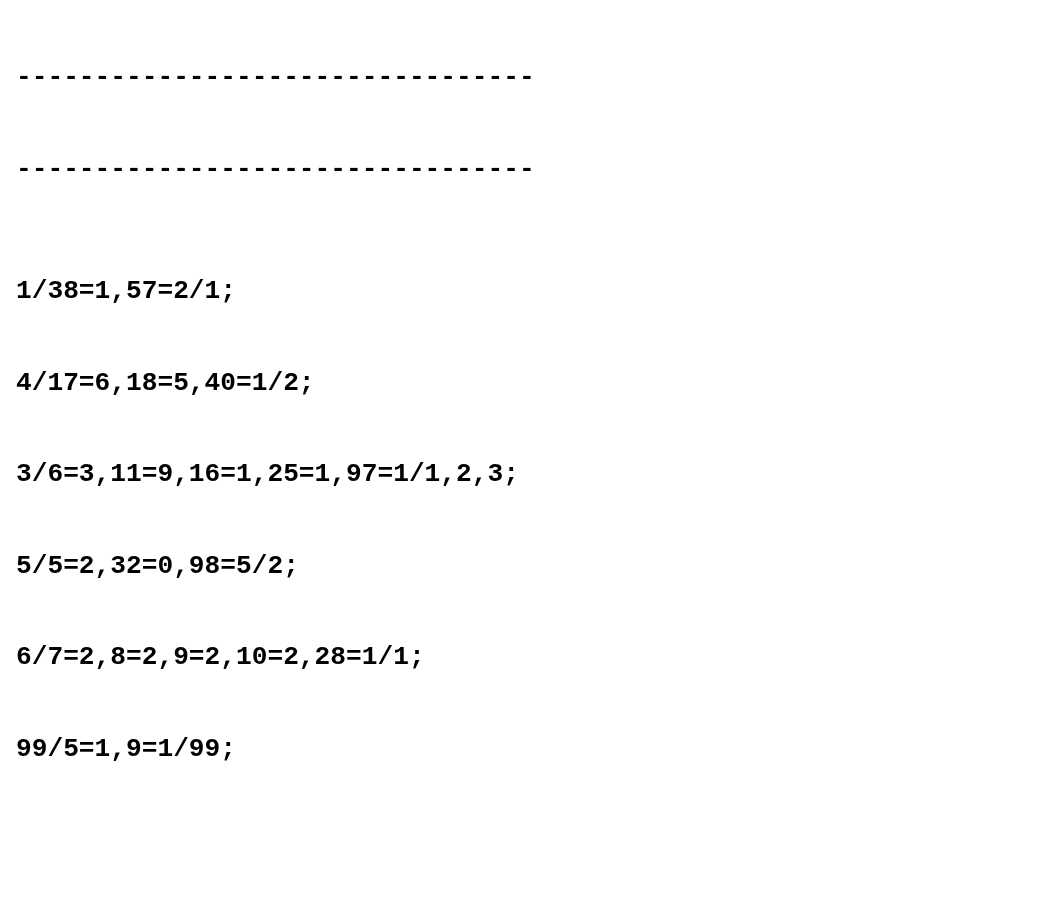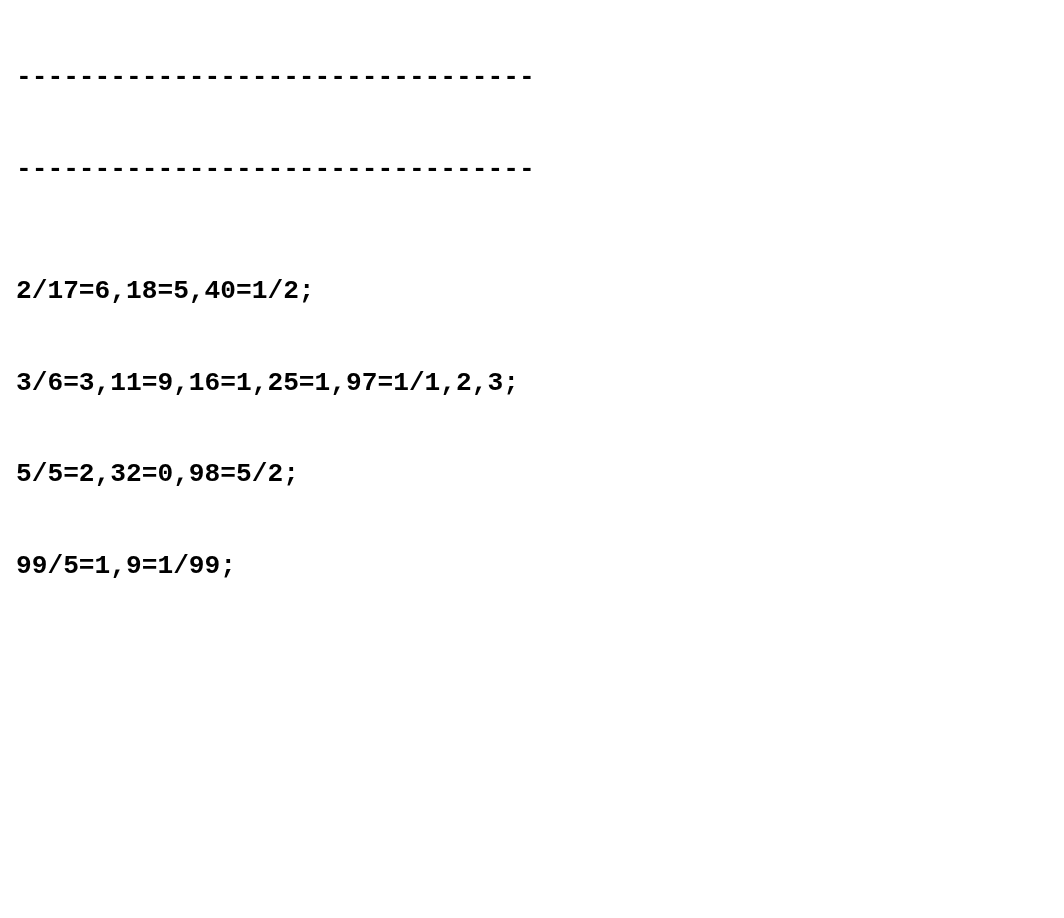--- a/index.html
+++ b/index.html
@@ -32,23 +32,25 @@
   }
 </style>
 </head>
 <body>
 
 <div class="screen">
   <div class="textdoc">
     <div class="line">---------------------------------</div>
     <div class="line">---------------------------------</div>
 
-    <div class="line">2/17=6,18=5,40=1/2;</div>
+    <div class="line">1/38=1,57=2/1;</div>
+    <div class="line">4/17=6,18=5,40=1/2;</div>
     <div class="line">3/6=3,11=9,16=1,25=1,97=1/1,2,3;</div>
     <div class="line">5/5=2,32=0,98=5/2;</div>
+    <div class="line">6/7=2,8=2,9=2,10=2,28=1/1;</div>
     <div class="line">99/5=1,9=1/99;</div>
 
     
     
     
 
     
     
 
     

